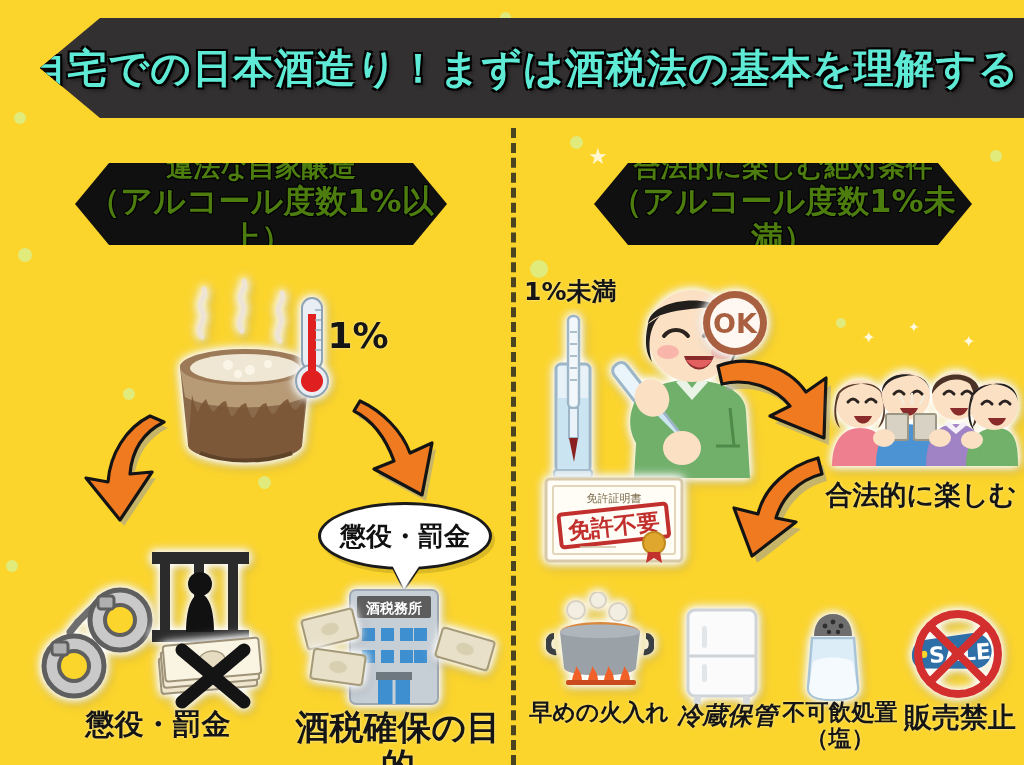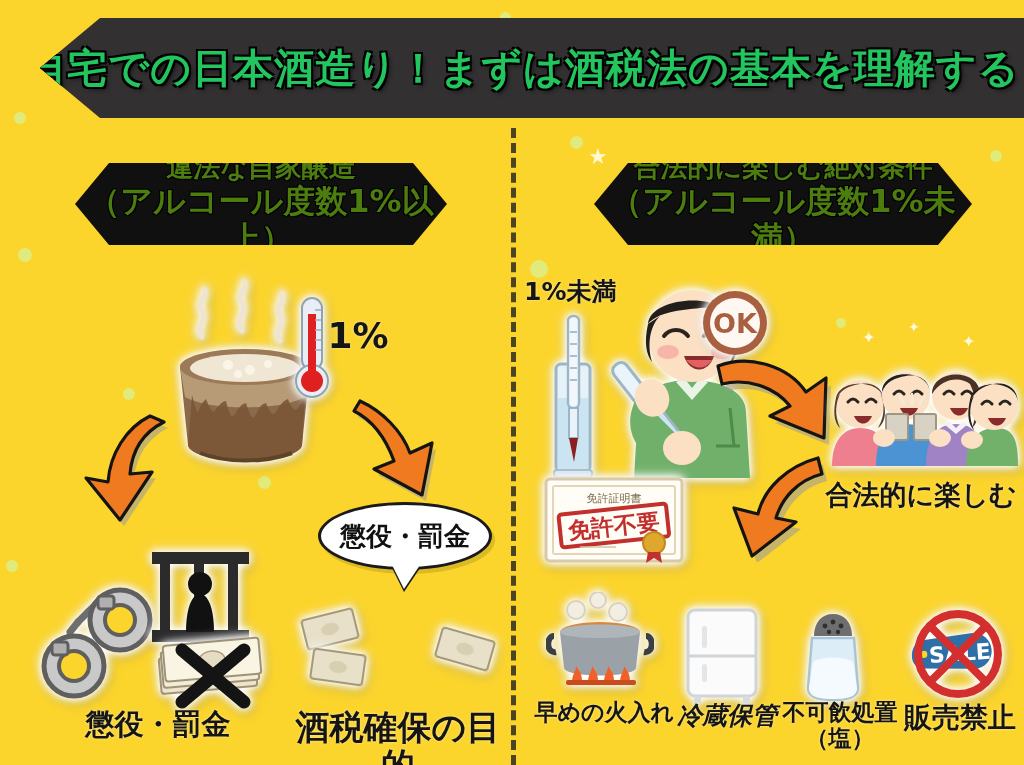--- a/index.html
+++ b/index.html
@@ -16,21 +16,21 @@
   .star{position:absolute;color:#FFF8D0;font-size:22px;line-height:1;}
 
   
   .ribbon{
     position:absolute;left:22px;top:18px;width:1002px;height:100px;
     background:#333031;
     clip-path:polygon(78px 0, 1002px 0, 1002px 100px, 78px 100px, 18px 50px);
     display:flex;align-items:center;justify-content:center;
   }
   .ribbon-text{
-    color:#22c55e;font-size:40px;font-weight:bold;letter-spacing:1px;
+    color:#5eead4;font-size:40px;font-weight:bold;letter-spacing:1px;
     text-shadow:
        2px 2px 0 #000, -2px 2px 0 #000, 2px -2px 0 #000, -2px -2px 0 #000,
        3px 3px 4px rgba(0,0,0,.55);
     white-space:nowrap;
   }
 
   
   .divider{
     position:absolute;left:511px;top:128px;width:0;height:637px;
     border-left:5px dashed #4a4420;
@@ -202,20 +202,40 @@
       </g>
       <g stroke="#141414" stroke-width="13" stroke-linecap="round">
         <line x1="30" y1="20" x2="92" y2="72"></line>
           <line x1="92" y1="20" x2="30" y2="72"></line>
       </g>
     </svg>
   </div>
 
   <div class="cap" style="left:48px;top:708px;width:220px;font-size:29px;">懲役・罰金</div>
 
+  <div class="sticker" style="left:348px;top:588px;width:92px;height:118px;">
+    <svg width="92" height="118" viewBox="0 0 92 118">
+      <rect x="2" y="2" width="88" height="114" rx="6" fill="#C6CED6" stroke="#9FA8B2" stroke-width="2"></rect>
+      <rect x="9" y="8" width="74" height="22" rx="2" fill="#5D5D5D"></rect>
+      <text x="46" y="25" font-size="14" font-weight="bold" fill="#fff" text-anchor="middle" font-family="DejaVu Sans">酒税務所</text>
+      <g fill="#3E8FD0">
+        <rect x="14" y="40" width="13" height="13"></rect>
+          <rect x="33" y="40" width="13" height="13"></rect>
+        <rect x="52" y="40" width="13" height="13"></rect>
+          <rect x="70" y="40" width="13" height="13" transform="translate(-4,0)"></rect>
+        <rect x="14" y="62" width="13" height="13"></rect>
+          <rect x="33" y="62" width="13" height="13"></rect>
+        <rect x="52" y="62" width="13" height="13"></rect>
+          <rect x="66" y="62" width="13" height="13"></rect>
+      </g>
+      <rect x="28" y="84" width="36" height="8" fill="#6E7880"></rect>
+      <rect x="30" y="92" width="32" height="24" fill="#3E8FD0"></rect>
+      <line x1="46" y1="92" x2="46" y2="116" stroke="#C6CED6" stroke-width="3"></line>
+    </svg>
+  </div>
   <div class="sticker" style="left:302px;top:612px;width:56px;height:34px;transform:rotate(-14deg);">
     <svg width="56" height="34" viewBox="0 0 56 34">
         <rect x="2" y="2" width="52" height="30" rx="3" fill="#E8E0C8" stroke="#A39877" stroke-width="2"></rect>
         <ellipse cx="28" cy="17" rx="9" ry="6" fill="#D8CEB0"></ellipse>
       </svg>
   </div>
   <div class="sticker" style="left:310px;top:650px;width:56px;height:34px;transform:rotate(8deg);">
     <svg width="56" height="34" viewBox="0 0 56 34">
         <rect x="2" y="2" width="52" height="30" rx="3" fill="#E8E0C8" stroke="#A39877" stroke-width="2"></rect>
         <ellipse cx="28" cy="17" rx="9" ry="6" fill="#D8CEB0"></ellipse>
@@ -388,21 +408,21 @@
       <path d="M100 44 C108 44,108 62,98 60" stroke="#3A3F44" stroke-width="6" fill="none"></path>
       <g fill="#F0612A">
         <path d="M26 90 C26 82,30 80,30 74 C34 80,36 82,36 90 Z"></path>
         <path d="M42 90 C42 82,46 80,46 74 C50 80,52 82,52 90 Z"></path>
         <path d="M58 90 C58 82,62 80,62 74 C66 80,68 82,68 90 Z"></path>
         <path d="M74 90 C74 82,78 80,78 74 C82 80,84 82,84 90 Z"></path>
       </g>
       <rect x="20" y="88" width="70" height="5" rx="2" fill="#C94B1E"></rect>
     </svg>
   </div>
-  <div class="cap" style="left:524px;top:700px;width:150px;font-size:23px;text-align:right;">
+  <div class="cap" style="left:524px;top:700px;width:150px;font-size:23px;">
     <div>早めの火入れ</div>
   </div>
 
   <div class="sticker" style="left:684px;top:608px;width:76px;height:96px;">
     <svg width="76" height="96" viewBox="0 0 76 96">
       <rect x="4" y="2" width="68" height="86" rx="7" fill="#FBFBFB" stroke="#CFD4D8" stroke-width="3"></rect>
       <line x1="4" y1="48" x2="72" y2="48" stroke="#CFD4D8" stroke-width="3"></line>
       <rect x="18" y="18" width="5" height="22" rx="2.5" fill="#E2E6E9"></rect>
       <rect x="18" y="56" width="5" height="18" rx="2.5" fill="#E2E6E9"></rect>
       <rect x="10" y="88" width="7" height="8" rx="2" fill="#D7DBDE"></rect>

